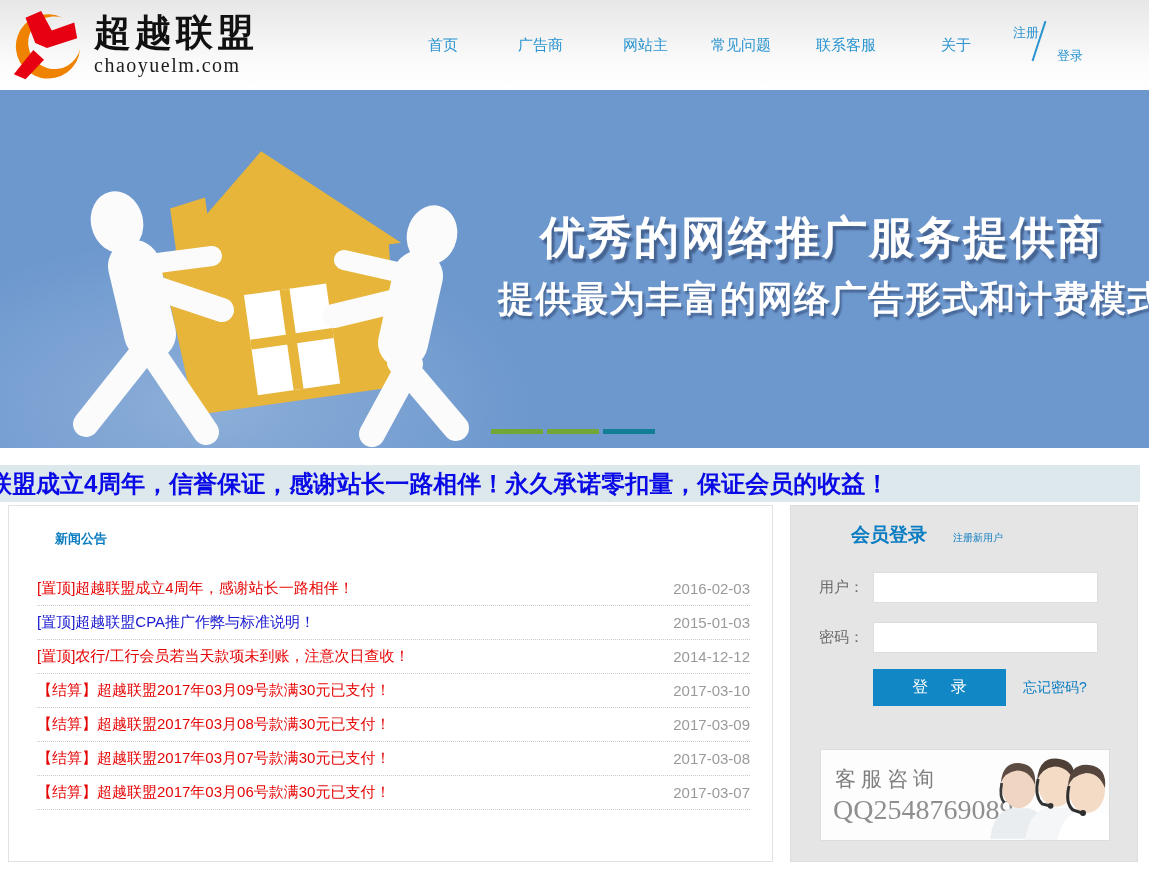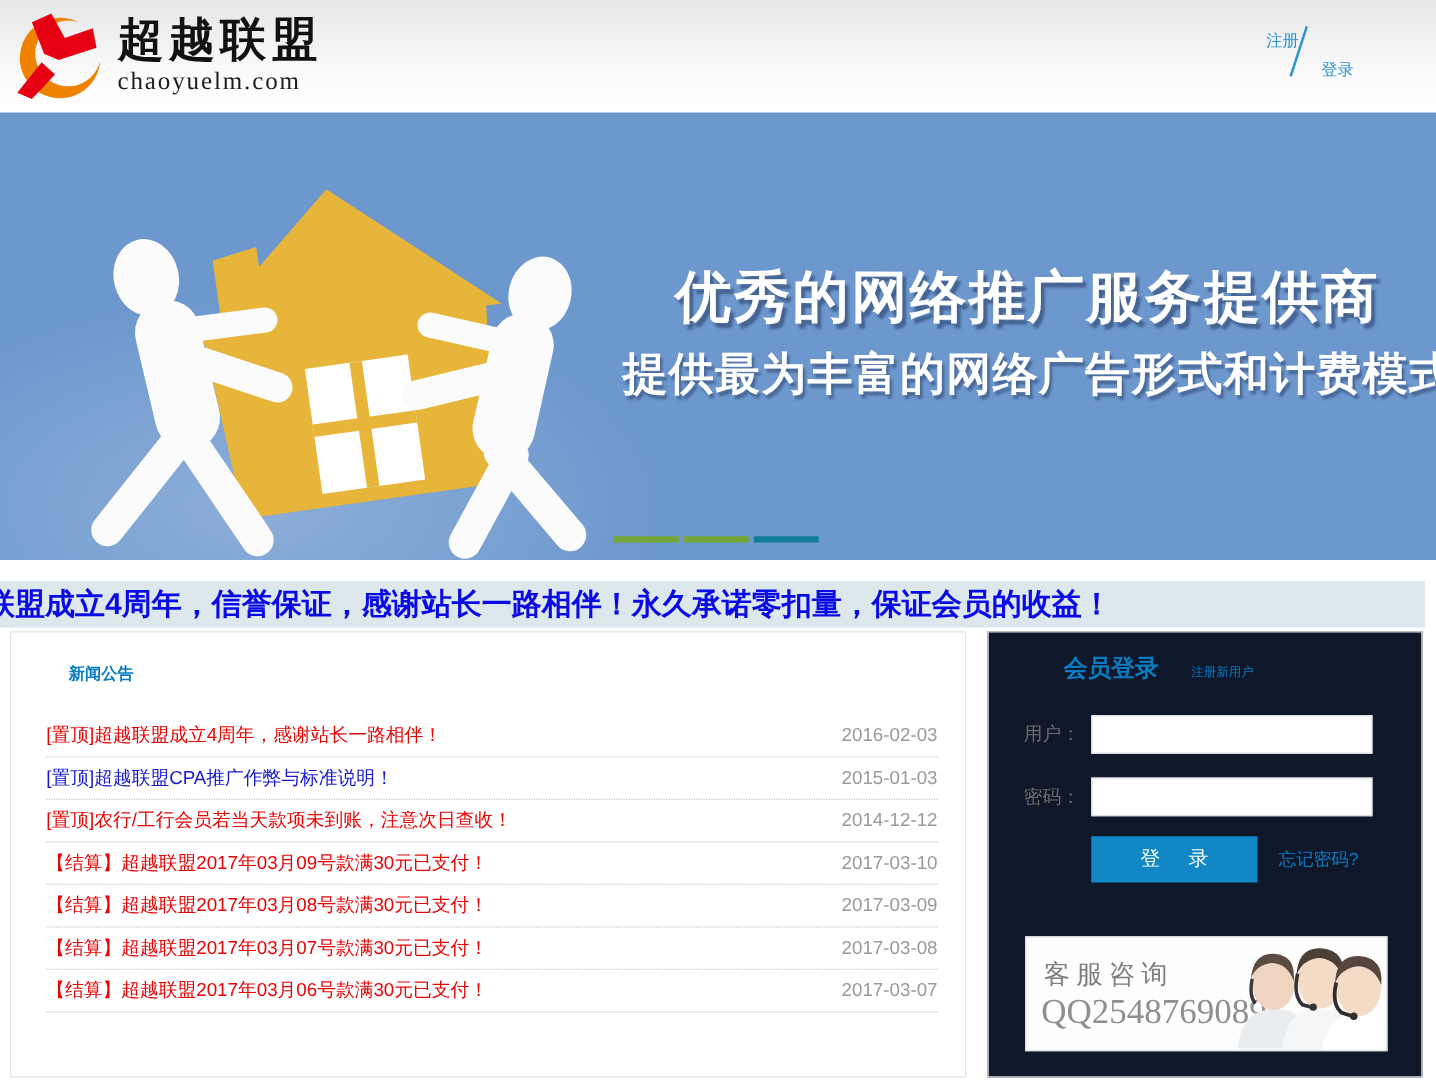--- a/index.html
+++ b/index.html
@@ -81,21 +81,21 @@
     height:34px; margin:0 22px 0 28px; border-bottom:1px dotted #c9c9c9; cursor:pointer;
   }
   .news-text { font-size:15px; }
   .news-row[data-color="red"]  .news-text { color:#e60505; }
   .news-row[data-color="blue"] .news-text { color:#1818cf; }
   .news-date { font-size:15px; color:#9a9a9a; }
 
   
   .login-panel {
     position:absolute; top:505px; left:790px; width:348px; height:357px;
-    background:#0f172a; border:1px solid #dddddd;
+    background:#e5e5e5; border:1px solid #dddddd;
   }
   .login-head { position:absolute; top:16px; left:60px; display:flex; align-items:baseline; }
   .login-title { font-size:19px; font-weight:bold; color:#0a7cc1; }
   .register-link { margin-left:26px; font-size:10px; color:#0a7cc1; }
   .form-row { position:absolute; left:28px; display:flex; align-items:center; }
   .form-row.user { top:66px; }
   .form-row.pass { top:116px; }
   .form-label { width:54px; font-size:15px; color:#6b6b6b; }
   .form-input {
     width:225px; height:31px; border:1px solid #ddd; background:#fff;
@@ -130,20 +130,28 @@
       <path d="M58 12 A33 33 0 1 0 76 44 A27 27 0 1 1 58 12 Z" fill="#ef8200"></path>
       <path d="M20 12 L36 5 L47 25 L70 17 L73 33 L42 43 L30 38 Z" fill="#e60012"></path>
       <path d="M8 70 L28 45 L39 55 L20 75 Z" fill="#e60012"></path>
     </svg>
     <div class="logo-words">
       <div class="logo-title">超越联盟</div>
       <div class="logo-domain">chaoyuelm.com</div>
     </div>
   </div>
 
+  <nav class="nav">
+    <a>首页</a>
+    <a>广告商</a>
+    <a>网站主</a>
+    <a>常见问题</a>
+    <a>联系客服</a>
+    <a>关于</a>
+  </nav>
 
   <div class="auth">
     <a class="register">注册</a>
     <div class="slash"></div>
     <a class="login">登录</a>
   </div>
 </div>
 
 <div class="banner">
   <svg class="banner-scene" viewBox="0 0 420 310">

